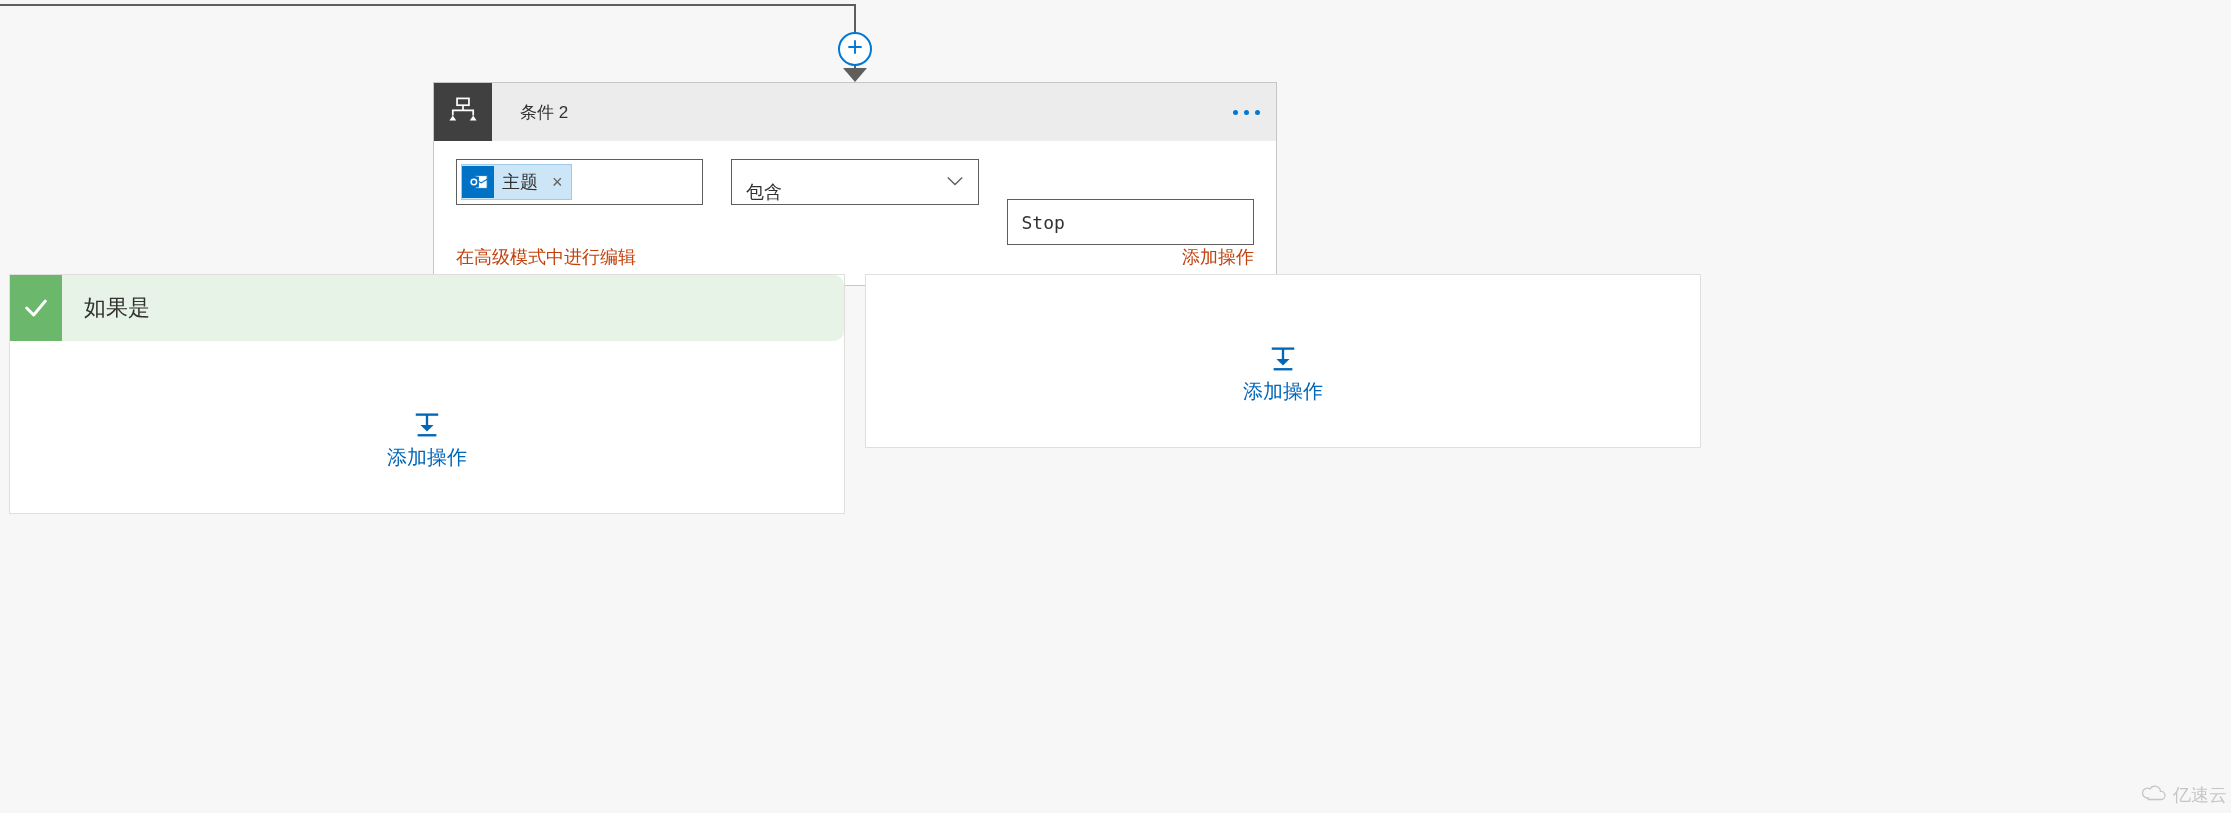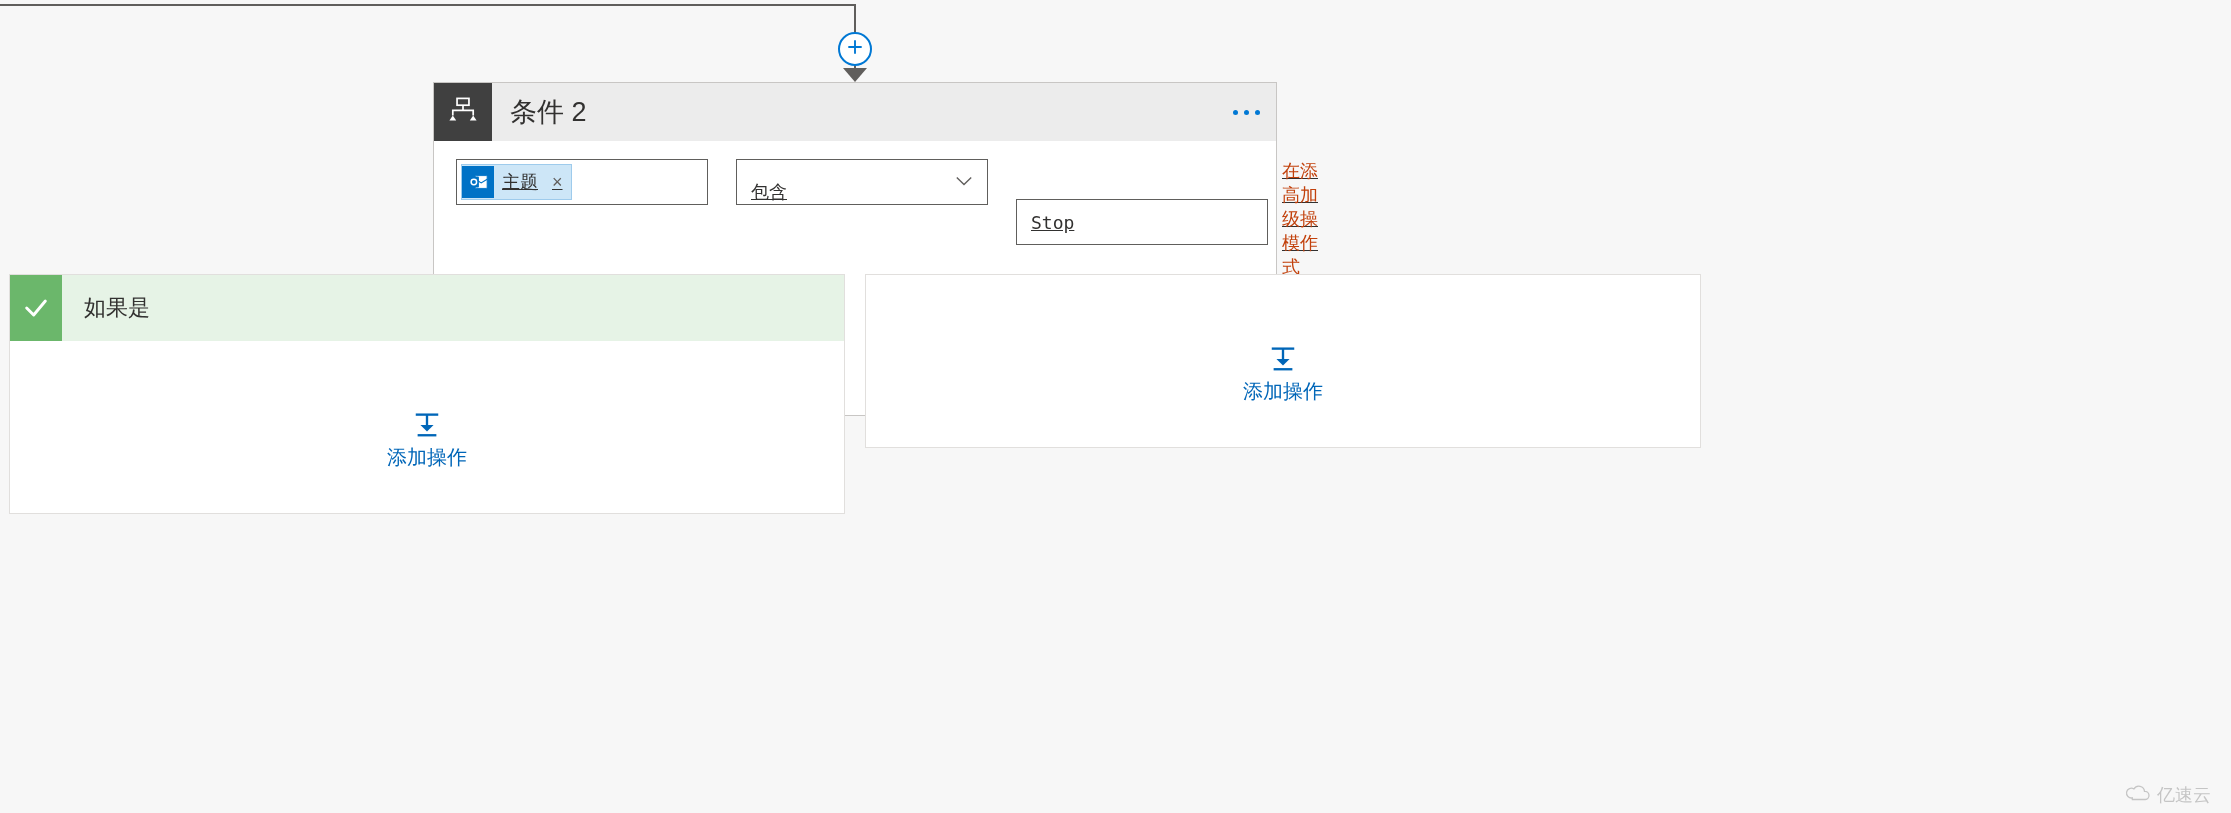--- a/index.html
+++ b/index.html
@@ -70,43 +70,41 @@
     align-items: center;
     position: relative;
   }
   .cond-icon-box {
     width: 58px; height: 58px;
     background: #404040;
     display: flex; align-items: center; justify-content: center;
   }
   .cond-icon-box svg { width: 34px; height: 34px; }
   .cond-title {
-    font-size: 27px;
-    padding-left: 18px;
+    font-size: 17px;
+    padding-left: 28px;
     color: #323130;
   }
   .cond-menu {
     position: absolute;
     right: 16px; top: 0; bottom: 0;
     display: flex; align-items: center; gap: 6px;
     cursor: pointer;
     color: #0078d4;
     font-size: 28px;
     letter-spacing: 2px;
   }
   .cond-menu .dot {
     width:5px;height:5px;border-radius:50%;background:#0078d4;
   }
 
   .cond-body {
     padding: 18px 22px 16px 22px;
     display: flex;
-    flex-direction: row;
-    gap: 14px;
-    text-decoration: underline;
+    flex-direction: column;
   }
   .cond-row {
     display: flex;
     gap: 28px;
   }
   .field-box {
     border: 1px solid #605e5c;
     height: 46px;
     display: flex;
     align-items: center;
@@ -156,20 +154,21 @@
     width: 836px;
     border: 1px solid #e1dfdd;
     background: #fff;
   }
   .branch.yes { left: 9px; }
   .branch.no  { left: 865px; }
   .branch-header {
     height: 66px;
     display: flex;
     align-items: center;
+    border-radius: 10px;
   }
   .yes .branch-header { background: #e6f3e6; }
   .no  .branch-header { background: #fde7e7; }
   .yes .branch-ibox { background: #6bb76b; }
   .no  .branch-ibox { background: #e57373; }
   .branch-ibox {
     width: 52px; height: 66px;
     display: flex; align-items: center; justify-content: center;
   }
   .branch-ibox svg { width: 28px; height: 28px; stroke: #fff; }
@@ -184,21 +183,21 @@
   }
   .add-action {
     display: flex; align-items: center; gap: 0;
     color: #0066b8; font-size: 20px; cursor: pointer; flex-direction: column;
   }
   .add-action svg { width: 30px; height: 30px; }
 
   
   .watermark {
     position: absolute;
-    right: 20px; bottom: 6px;
+    right: 4px; bottom: 6px;
     color: #bdbdbd;
     font-size: 18px;
     display: flex; align-items: center; gap: 6px;
     opacity: .85;
   }
   .watermark svg { width: 26px; height: 18px; }
 </style>
 </head>
 <body>
 

